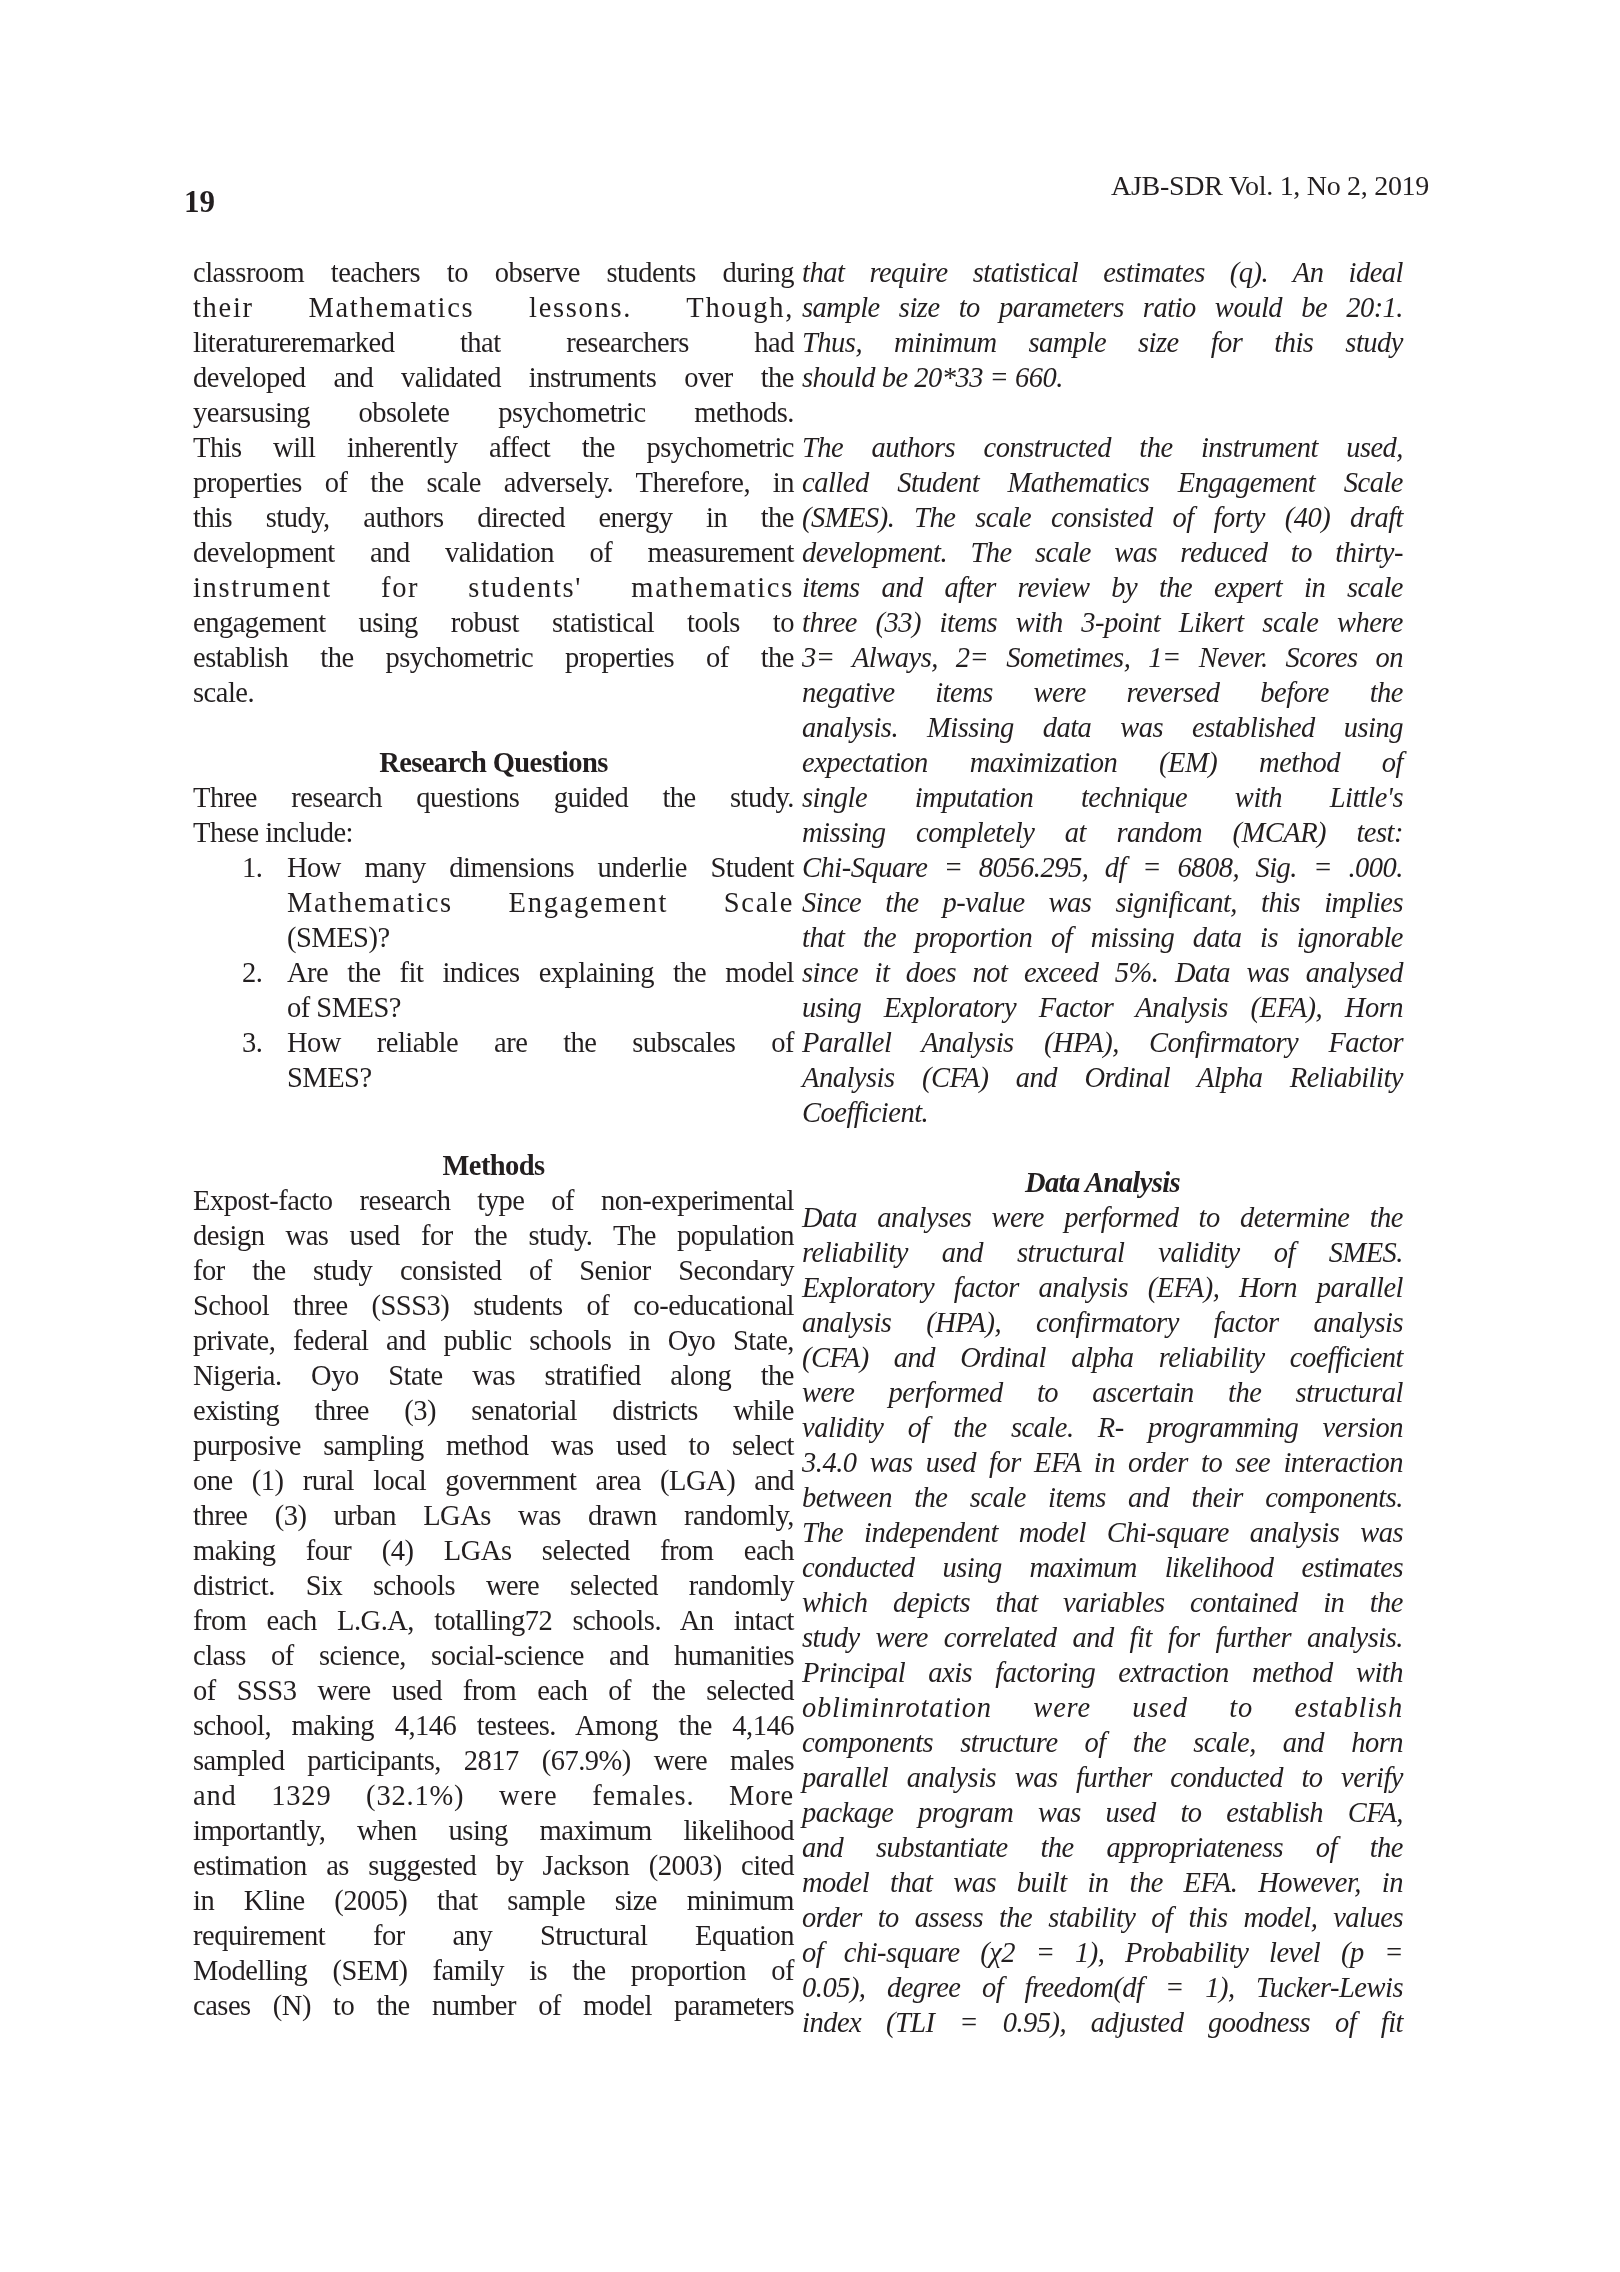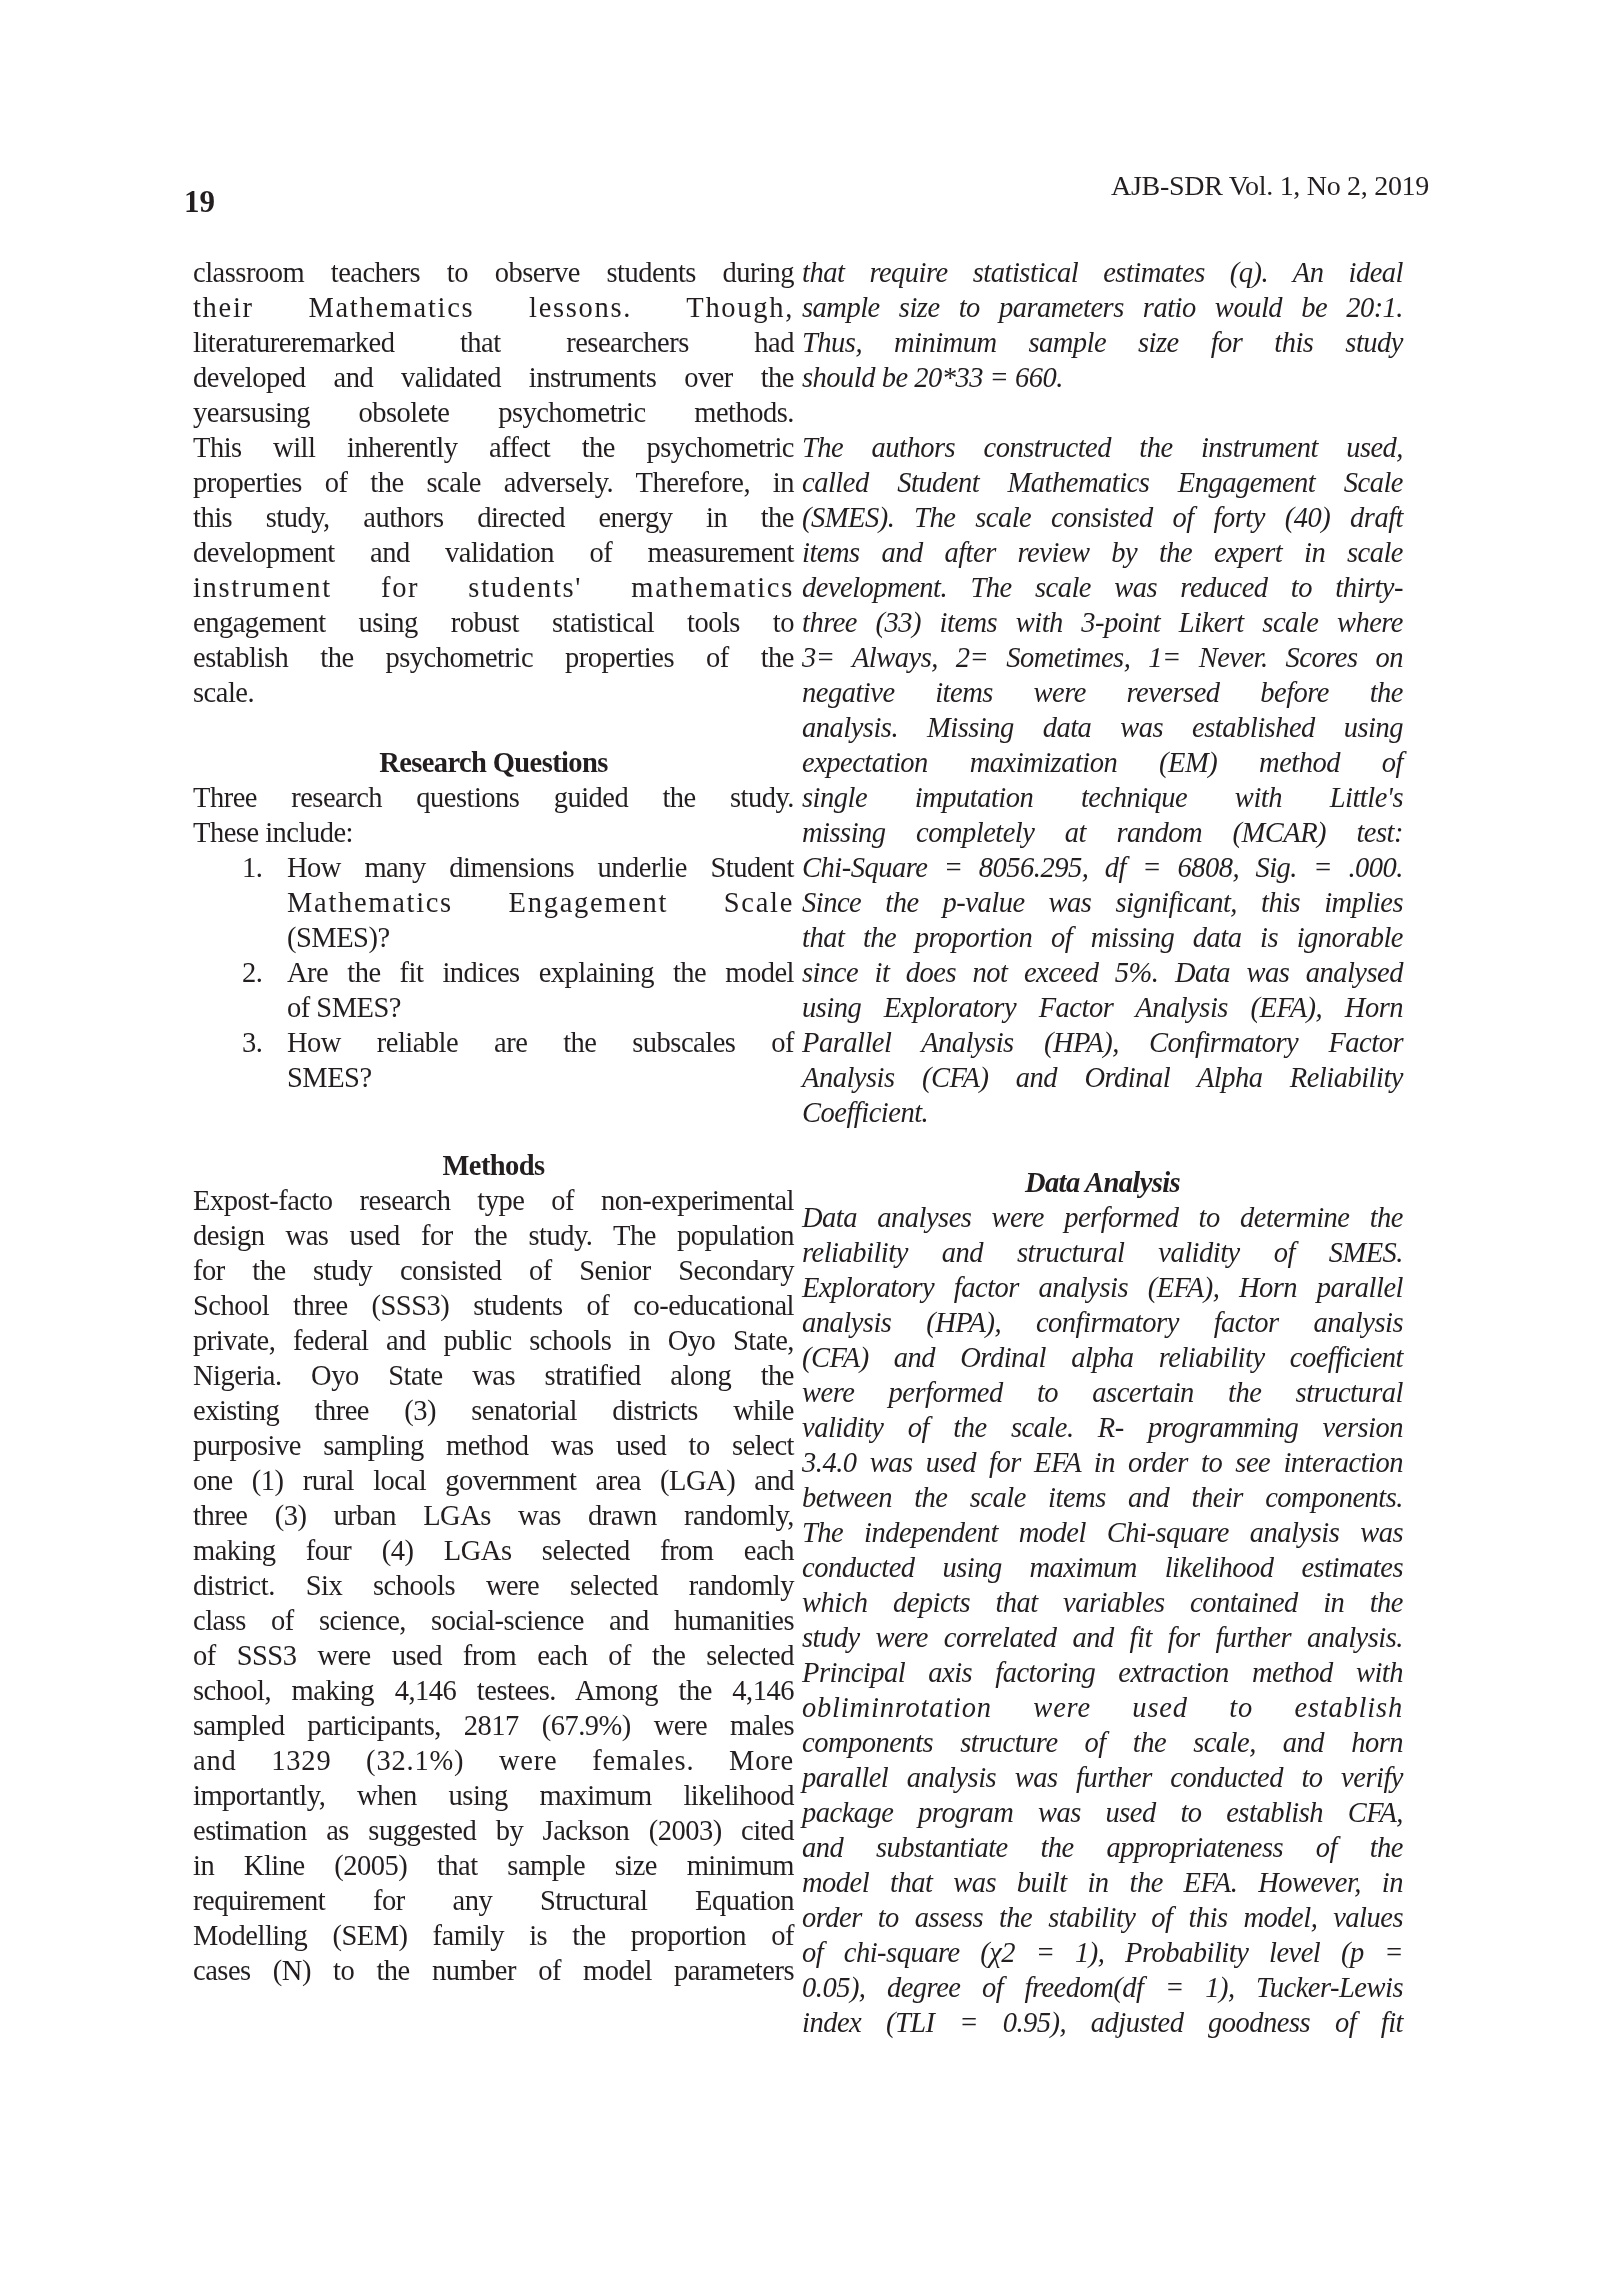--- a/index.html
+++ b/index.html
@@ -98,20 +98,21 @@
     <span class="ln">for the study consisted of Senior Secondary</span>
     <span class="ln">School three (SSS3) students of co-educational</span>
     <span class="ln">private, federal and public schools in Oyo State,</span>
     <span class="ln">Nigeria. Oyo State was stratified along the</span>
     <span class="ln">existing three (3) senatorial districts while</span>
     <span class="ln">purposive sampling method was used to select</span>
     <span class="ln">one (1) rural local government area (LGA) and</span>
     <span class="ln">three (3) urban LGAs was drawn randomly,</span>
     <span class="ln">making four (4) LGAs selected from each</span>
     <span class="ln">district. Six schools were selected randomly</span>
+    <span class="ln">from each L.G.A, totalling72 schools. An intact</span>
     <span class="ln">class of science, social-science and humanities</span>
     <span class="ln">of SSS3 were used from each of the selected</span>
     <span class="ln">school, making 4,146 testees. Among the 4,146</span>
     <span class="ln">sampled participants, 2817 (67.9%) were males</span>
     <span class="ln wide">and 1329 (32.1%) were females. More</span>
     <span class="ln">importantly, when using maximum likelihood</span>
     <span class="ln">estimation as suggested by Jackson (2003) cited</span>
     <span class="ln">in Kline (2005) that sample size minimum</span>
     <span class="ln">requirement for any Structural Equation</span>
     <span class="ln">Modelling (SEM) family is the proportion of</span>
@@ -124,22 +125,22 @@
     <span class="ln">that require statistical estimates (q). An ideal</span>
     <span class="ln">sample size to parameters ratio would be 20:1.</span>
     <span class="ln">Thus, minimum sample size for this study</span>
     <span class="ln last">should be 20*33 = 660.</span>
   </div>
   <span class="gap"></span>
   <div>
     <span class="ln">The authors constructed the instrument used,</span>
     <span class="ln">called Student Mathematics Engagement Scale</span>
     <span class="ln">(SMES). The scale consisted of forty (40) draft</span>
+    <span class="ln">development. The scale was reduced to thirty-</span>
     <span class="ln">items and after review by the expert in scale</span>
-    <span class="ln">development. The scale was reduced to thirty-</span>
     <span class="ln">three (33) items with 3-point Likert scale where</span>
     <span class="ln">3= Always, 2= Sometimes, 1= Never. Scores on</span>
     <span class="ln">negative items were reversed before the</span>
     <span class="ln">analysis. Missing data was established using</span>
     <span class="ln">expectation maximization (EM) method of</span>
     <span class="ln">single imputation technique with Little's</span>
     <span class="ln">missing completely at random (MCAR) test:</span>
     <span class="ln">Chi-Square = 8056.295, df = 6808, Sig. = .000.</span>
     <span class="ln">Since the p-value was significant, this implies</span>
     <span class="ln">that the proportion of missing data is ignorable</span>

